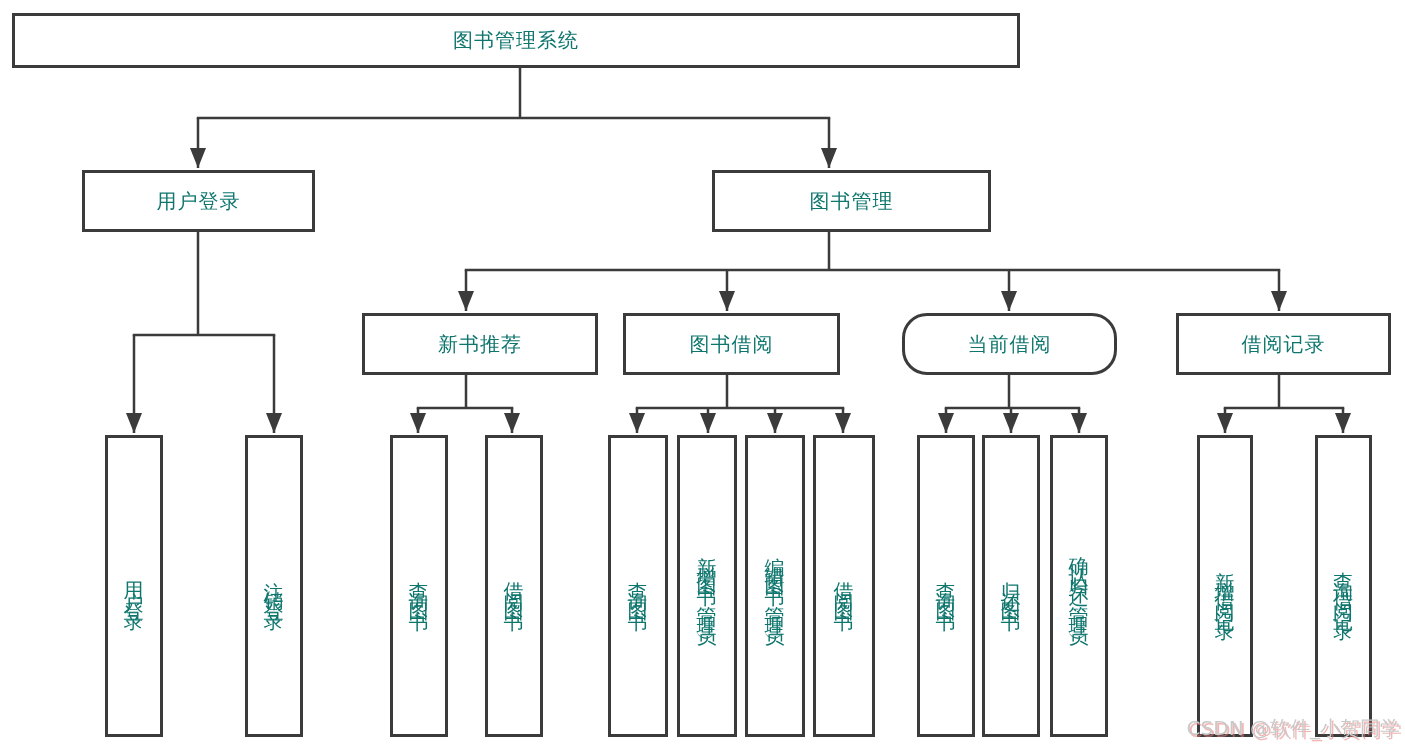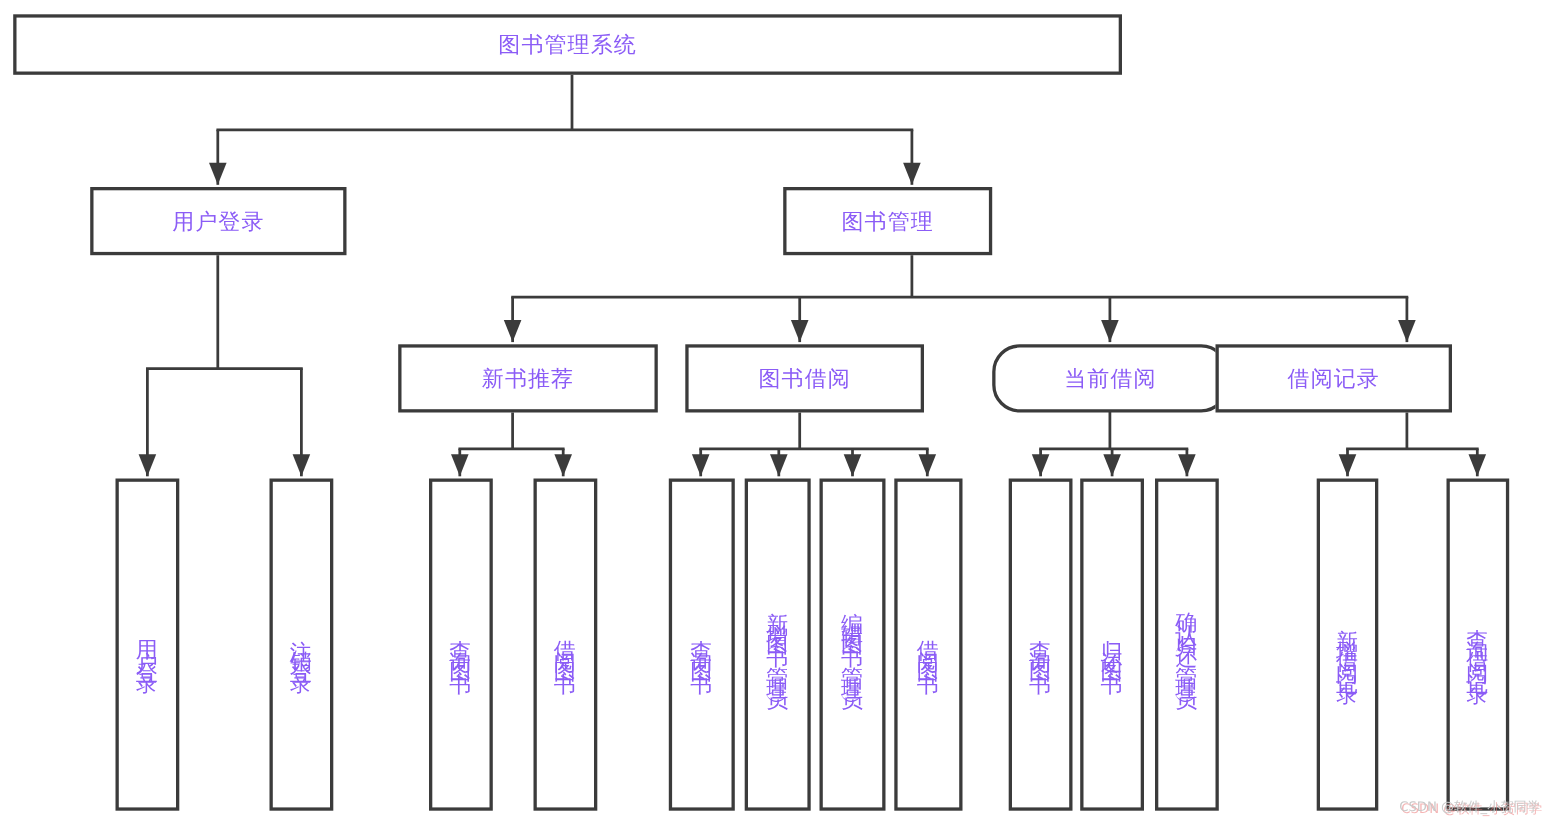--- a/index.html
+++ b/index.html
@@ -17,21 +17,21 @@
     width: 1405px; height: 747px;
   }
   .node {
     position: absolute;
     box-sizing: border-box;
     border: 3px solid #3b3b3b;
     background: #ffffff;
     display: flex;
     align-items: center;
     justify-content: center;
-    color: #8b5cf6;
+    color: #0f766e;
   }
   .hbox span {
     font-size: 20px;
     letter-spacing: 1px;
     white-space: nowrap;
   }
   .hbox { height: 62px; }
   .root-box { height: 55px; }
   .vbox {
     top: 435px;
@@ -42,21 +42,21 @@
     writing-mode: vertical-rl;
     text-orientation: mixed;
     font-size: 20px;
     letter-spacing: 10px;
     line-height: 1;
   }
   .watermark {
     position: absolute;
     right: 5px;
     bottom: 5px;
-    font-size: 12px;
+    font-size: 20px;
     color: #c9c9c9;
     text-shadow: 2px 2px 0 rgba(235, 120, 120, 0.55);
     white-space: nowrap;
     z-index: 5;
   }
 </style>
 </head>
 <body>
 
 <div class="canvas">
@@ -105,34 +105,34 @@
     </g>
   </svg>
 
   <div class="node hbox root-box" style="left:12px; top:13px; width:1008px;">
     <span>图书管理系统</span>
   </div>
 
   <div class="node hbox" style="left:82px; top:170px; width:233px;">
     <span>用户登录</span>
   </div>
-  <div class="node hbox" style="left:712px; top:170px; width:190px;">
+  <div class="node hbox" style="left:712px; top:170px; width:279px;">
     <span>图书管理</span>
   </div>
 
   <div class="node hbox" style="left:362px; top:313px; width:236px;">
     <span>新书推荐</span>
   </div>
   <div class="node hbox" style="left:623px; top:313px; width:217px;">
     <span>图书借阅</span>
   </div>
   <div class="node hbox" style="left:902px; top:313px; width:215px;border-radius:25px;">
     <span>当前借阅</span>
   </div>
-  <div class="node hbox" style="left:1105px; top:313px; width:215px;">
+  <div class="node hbox" style="left:1176px; top:313px; width:215px;">
     <span>借阅记录</span>
   </div>
 
   <div class="node vbox" style="left:105px;">
     <span>用户登录</span>
   </div>
   <div class="node vbox" style="left:245px;">
     <span>注销登录</span>
   </div>
 

